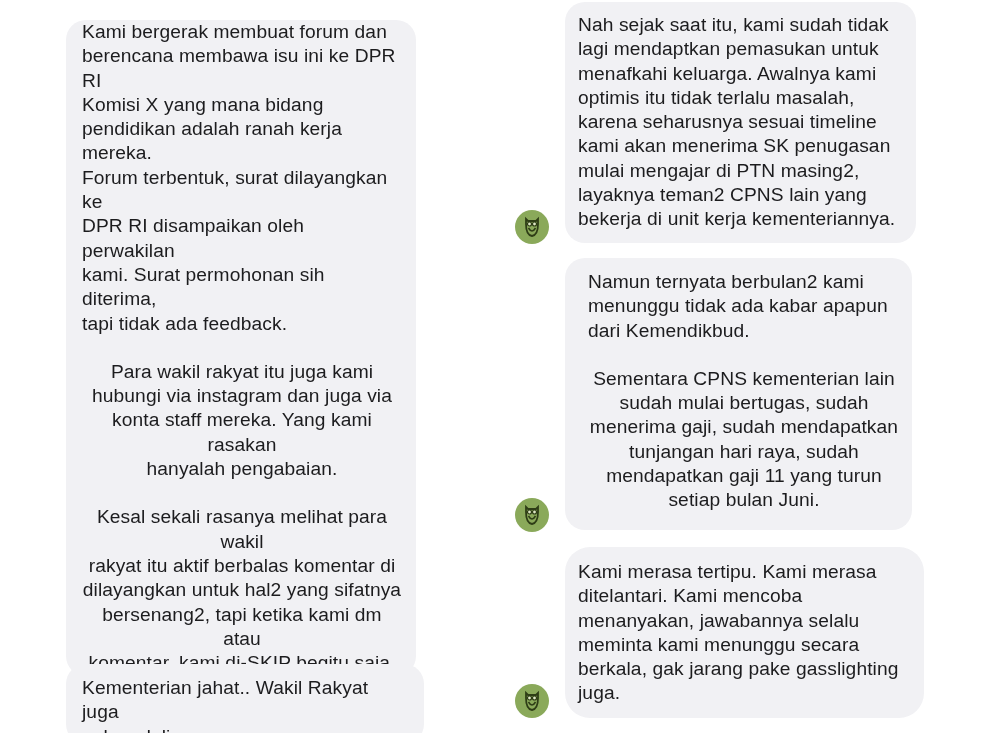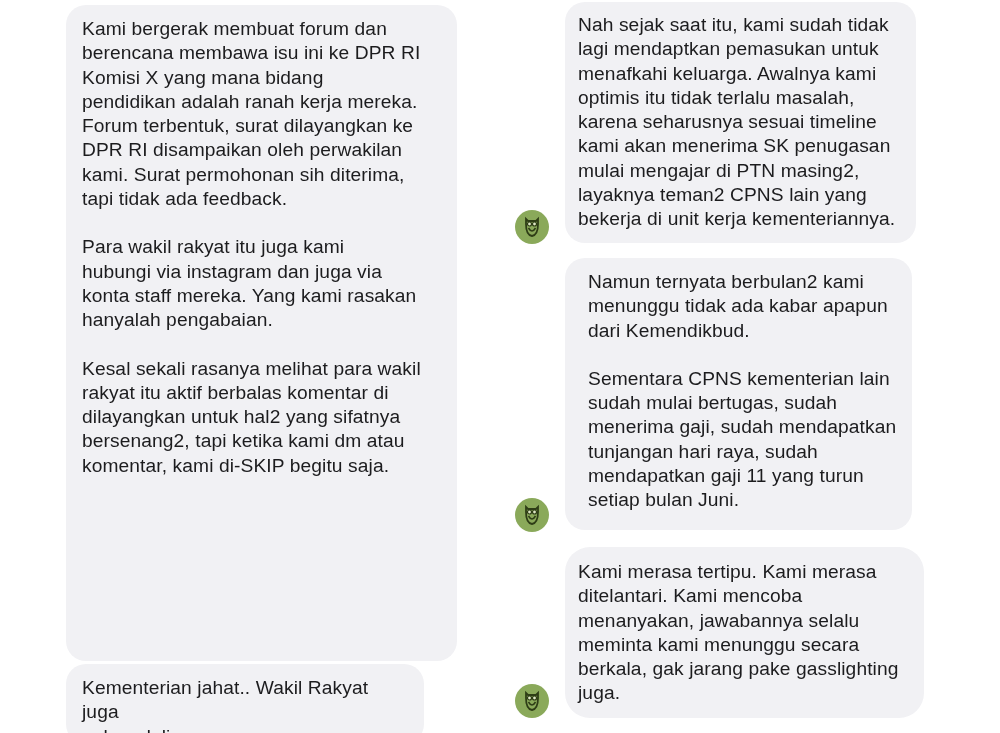--- a/index.html
+++ b/index.html
@@ -7,32 +7,32 @@
     width:1000px; height:733px; overflow:hidden; background:#ffffff;
     font-family:"Liberation Sans", "DejaVu Sans", sans-serif;
     color:#1c1c1e; position:relative;
   }
   .bubble {
     position:absolute; background:#f1f1f4; border-radius:20px;
     box-sizing:border-box; font-size:19.2px; line-height:24.3px;
     letter-spacing:0.1px;
   }
   .bubble p { margin:0; white-space:pre-line; }
-  .bubble p + p { margin-top:24px; }
+  .bubble p + p { margin-top:24px;text-align:center; }
   .avatar {
     position:absolute; width:34px; height:34px; border-radius:50%;
     background:#8aa95a; display:flex; align-items:center; justify-content:center;
   }
   .divider { position:absolute; left:496px; top:0; width:8px; height:733px; background:#fff; }
 </style>
 </head>
 <body>
 
 <div>
-  <div class="bubble" style="left:66px; top:5px; width:391px; height:656px; padding:12px 14px 0 16px;">
+  <div class="bubble" style="left:66px; top:20px; width:350px; height:656px; padding:0 14px 0 16px;">
     <p>Kami bergerak membuat forum dan
 berencana membawa isu ini ke DPR RI
 Komisi X yang mana bidang
 pendidikan adalah ranah kerja mereka.
 Forum terbentuk, surat dilayangkan ke
 DPR RI disampaikan oleh perwakilan
 kami. Surat permohonan sih diterima,
 tapi tidak ada feedback.</p>
     <p>Para wakil rakyat itu juga kami
 hubungi via instagram dan juga via

